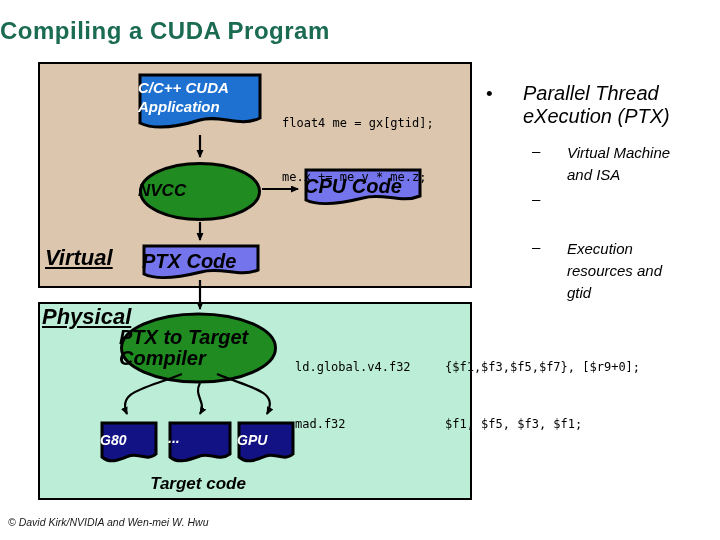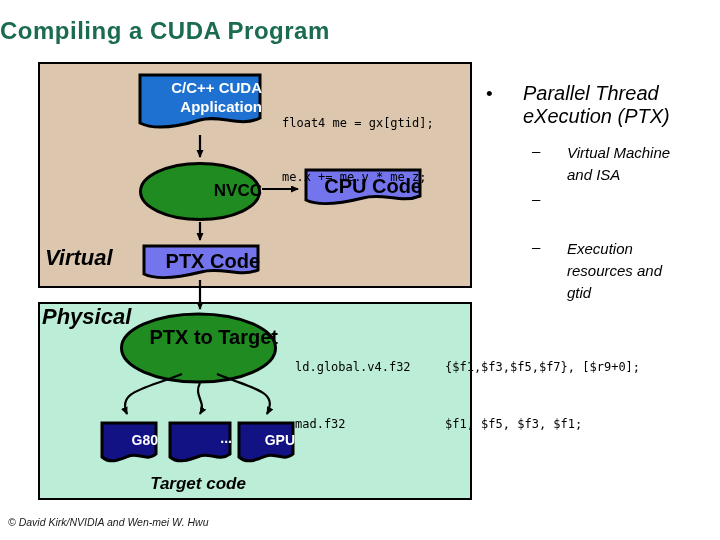--- a/index.html
+++ b/index.html
@@ -8,31 +8,31 @@
     font-family:"Liberation Sans",sans-serif;overflow:hidden;
   }
   .title{
     position:absolute;left:0;top:17px;width:696px;
     font-size:24px;font-weight:bold;letter-spacing:0.5px;color:#1a6b52;
   }
   .box{position:absolute;border:2px solid #000;}
   .virtual-box{left:38px;top:62px;width:430px;height:222px;background:#dcc6ae;}
   .physical-box{left:38px;top:302px;width:430px;height:194px;background:#bceed7;}
   .region-label{
-    position:absolute;font-size:22px;font-weight:bold;font-style:italic;color:#000;z-index:4;
+    position:absolute;font-size:22px;font-weight:bold;font-style:italic;color:#000;z-index:4;text-decoration:underline;
   }
   .shape{position:absolute;z-index:2;}
   .shape svg{position:absolute;left:0;top:0;}
   .fill-blue{fill:#1e71d0;stroke:#000;stroke-width:3;}
   .fill-purple{fill:#7475ec;stroke:#000;stroke-width:3;}
   .fill-navy{fill:#121284;stroke:#000;stroke-width:3;}
   .fill-green{fill:#1f8b20;stroke:#000;stroke-width:3;}
   .doclabel{
-    position:absolute;left:0;width:100%;text-align:right;
-    font-weight:bold;color:#000;
+    position:absolute;left:0;width:100%;text-align:left;
+    font-weight:bold;font-style:italic;color:#000;
   }
   .t-white{color:#ffffff;}
   .f15{font-size:15px;}
   .f16{font-size:20px;}
   .f17{font-size:17px;}
   .f14{font-size:14px;}
   .mono{
     position:absolute;font-family:"DejaVu Sans Mono","Liberation Mono",monospace;
     font-size:12px;line-height:19px;color:#000;white-space:pre;z-index:4;
   }
@@ -101,20 +101,21 @@
       <path class="fill-purple" d="M2,2 L116,2 L116,26 C97,34 79,22 59,28 C39,33 16,37 2,30 Z"></path>
     </svg>
     <div class="doclabel f16" style="top:6px">PTX Code</div>
   </div>
 
   <div class="shape" style="left:119px;top:312px;width:159px;height:72px">
     <svg width="159" height="72" viewBox="0 0 159 72">
       <ellipse class="fill-green" cx="79.5" cy="36" rx="77" ry="34"></ellipse>
     </svg>
     <div class="doclabel f16" style="top:14px">PTX to Target</div>
+    <div class="doclabel f16" style="top:35px">Compiler</div>
   </div>
 
   <div class="mono" style="left:295px;top:320px">
     <div>ld.global.v4.f32</div>
     <div>mad.f32</div>
   </div>
   <div class="mono" style="left:445px;top:320px">
     <div>{$f1,$f3,$f5,$f7}, [$r9+0];</div>
     <div>$f1, $f5, $f3, $f1;</div>
   </div>

